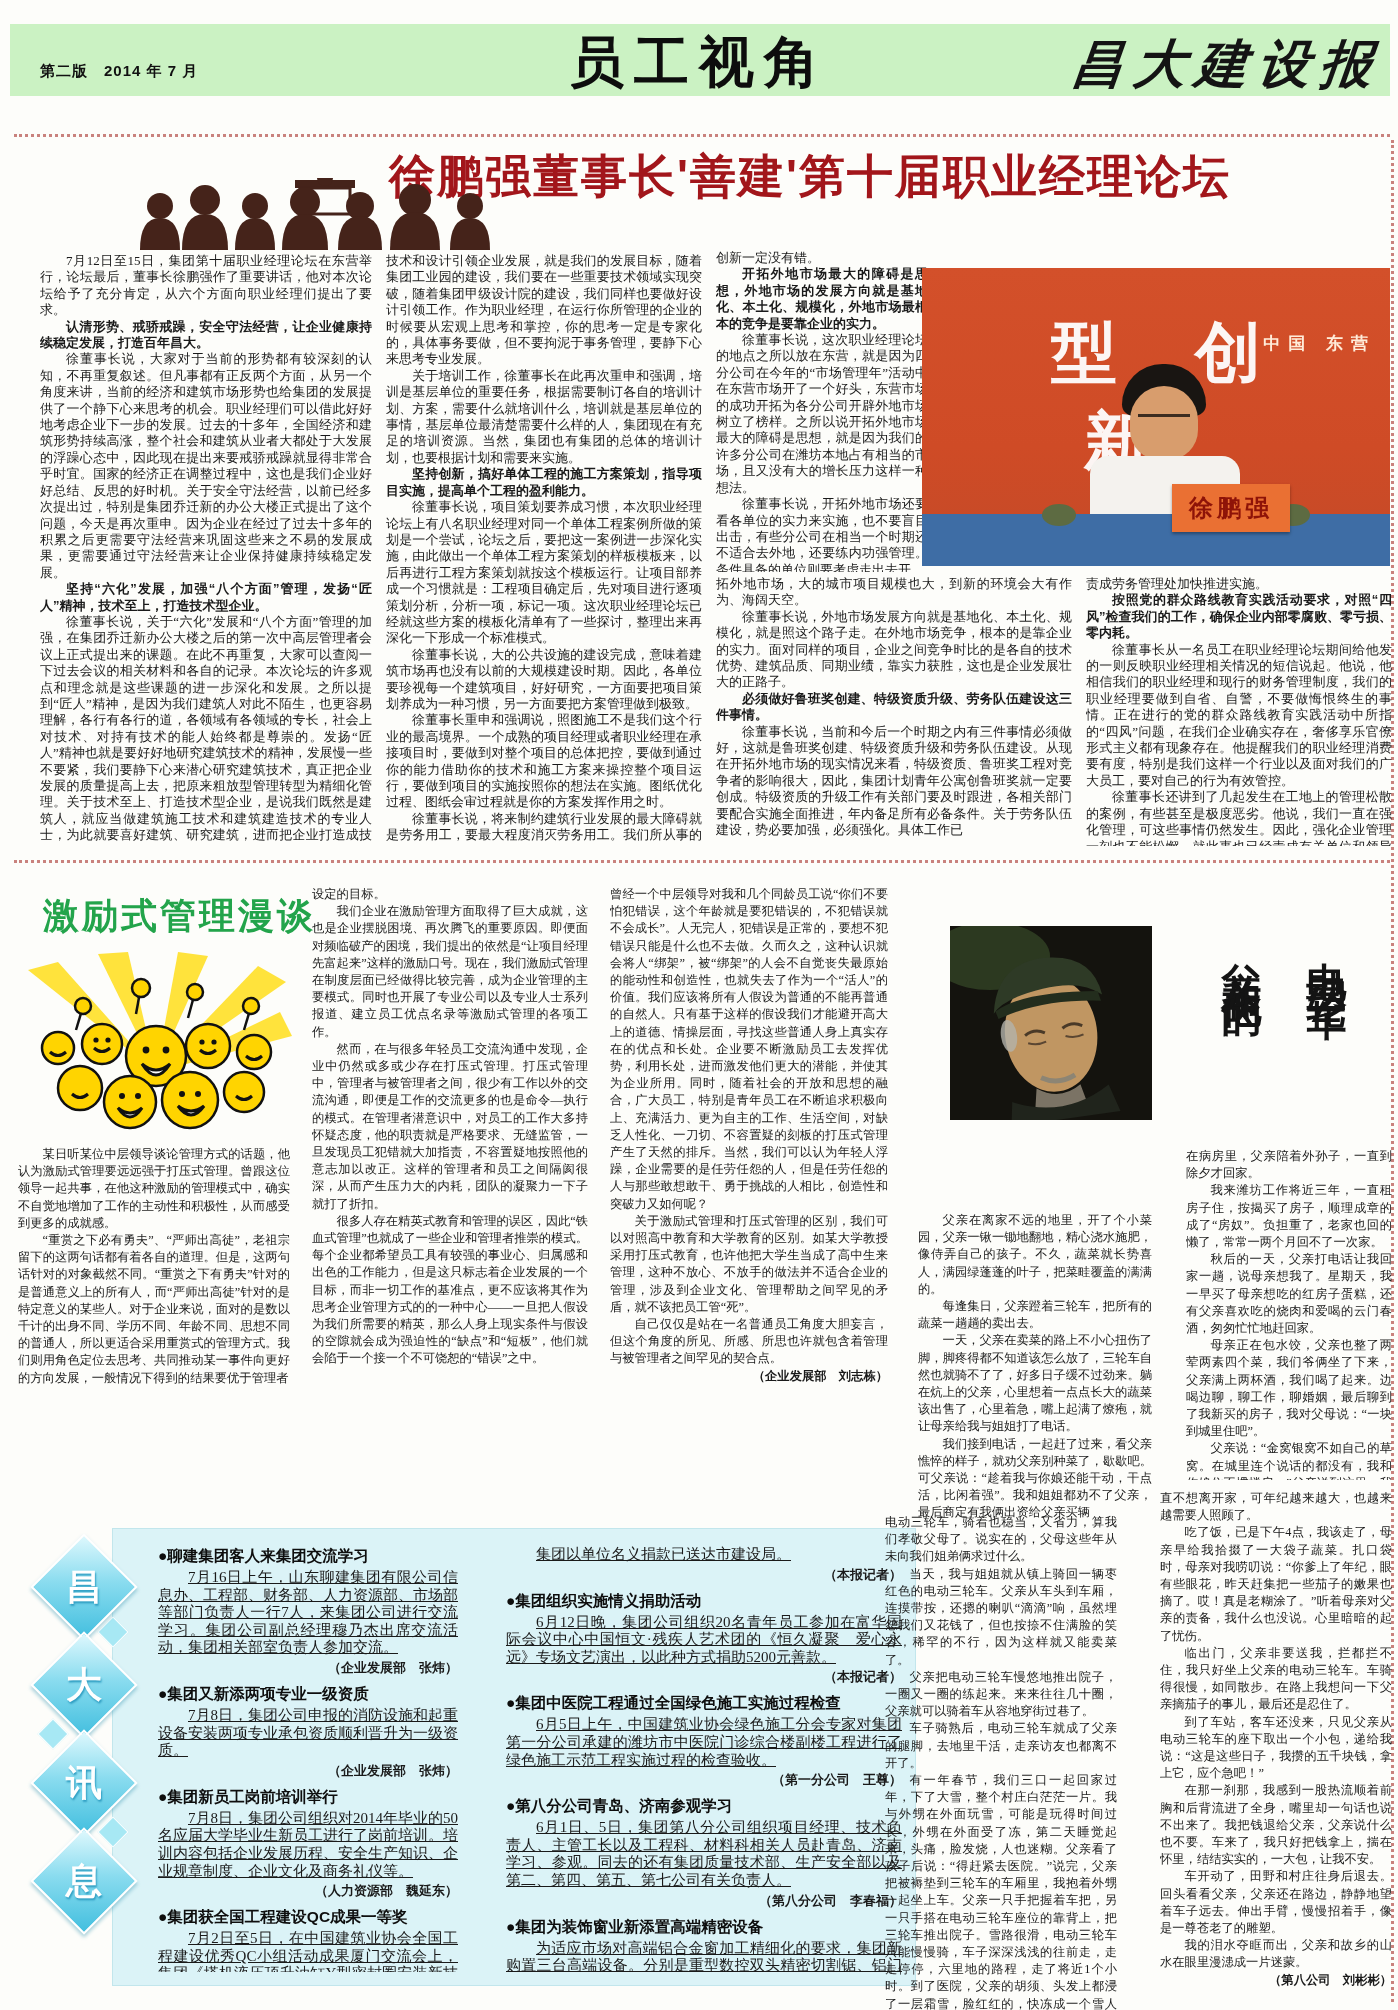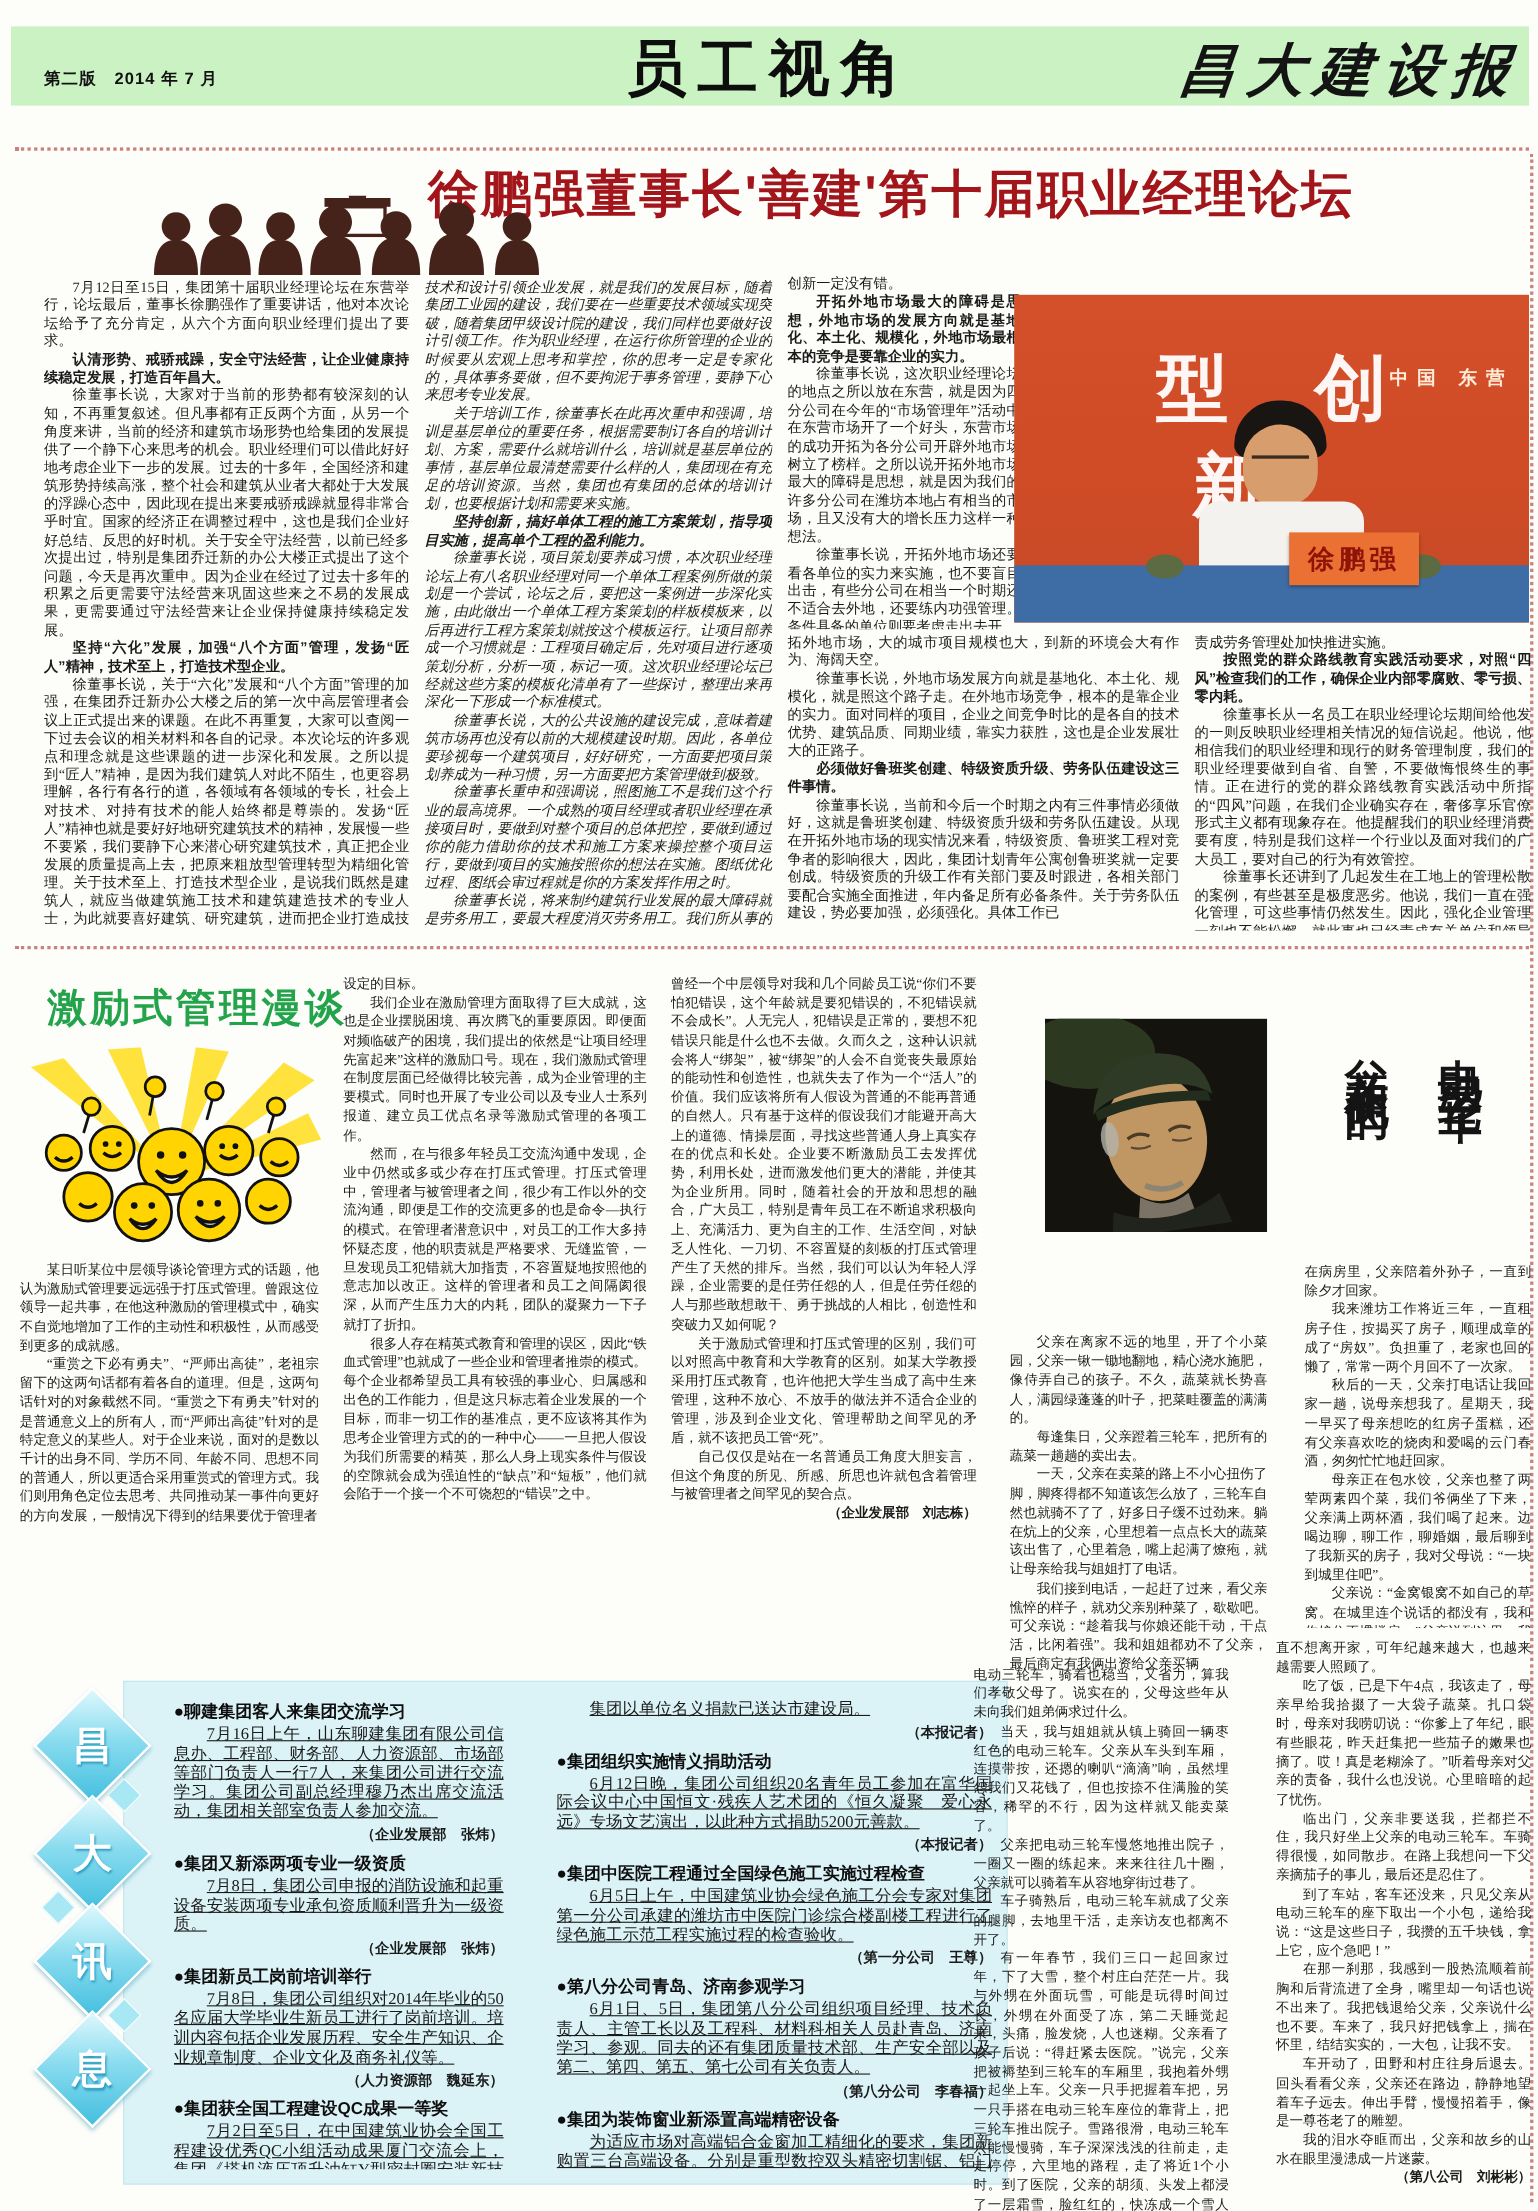--- a/index.html
+++ b/index.html
@@ -15,21 +15,21 @@
   .vdots{border-left:3px dotted #c9827d;width:0;}
   
   .headline{left:255px;top:146px;width:1110px;text-align:center;font:900 46px "Liberation Sans",sans-serif;color:#a2161b;letter-spacing:2px;white-space:nowrap;}
   
   .col{overflow:hidden;text-align:justify;}
   .art{font-size:13px;line-height:16.4px;}
   .mid{font-size:12.3px;line-height:17.2px;}
   .col p{margin:0;text-indent:2em;}
   .col p.b{font-weight:bold;font-family:"Liberation Sans",sans-serif;}
   .col p.ni{text-indent:0;}
-  .col p.r{text-align:right;text-indent:0;font-family:Liberation Mono, monospace;font-weight:bold;}
+  .col p.r{text-align:right;text-indent:0;font-family:Liberation Sans, sans-serif;font-weight:bold;}
   
   .photo{background:linear-gradient(180deg,#d3502a 0%,#cf4b26 60%,#c44a28 100%);overflow:hidden;}
   .photo .banner{position:absolute;left:0;top:40px;width:100%;text-align:center;color:#fff;
       font:bold 66px "DejaVu Serif",serif;letter-spacing:78px;text-indent:78px;opacity:.95;}
   .photo .corner{position:absolute;right:14px;top:64px;color:#ffecd9;font:bold 17px "Liberation Sans",sans-serif;letter-spacing:8px;}
   .photo .hair{position:absolute;left:200px;top:96px;width:84px;height:52px;background:#191512;border-radius:42px 42px 12px 12px;}
   .photo .face{position:absolute;left:208px;top:118px;width:68px;height:74px;background:#d89d6d;border-radius:34px 34px 30px 30px;}
   .photo .glasses{position:absolute;left:216px;top:146px;width:52px;height:10px;border-top:3px solid #3c2c20;}
   .photo .shirt{position:absolute;left:168px;top:188px;width:150px;height:62px;background:#f4f2ee;border-radius:18px 18px 0 0;}
   .photo .table{position:absolute;left:0;bottom:0;width:100%;height:52px;background:#3e6da5;}
@@ -87,21 +87,21 @@
   </g>
 </svg>
 
 <div class="abs col art" style="left:40px;top:253px;width:332px;height:592px;">
     <p>7月12日至15日，集团第十届职业经理论坛在东营举行，论坛最后，董事长徐鹏强作了重要讲话，他对本次论坛给予了充分肯定，从六个方面向职业经理们提出了要求。</p>
     <p class=" b">认清形势、戒骄戒躁，安全守法经营，让企业健康持续稳定发展，打造百年昌大。</p>
     <p>徐董事长说，大家对于当前的形势都有较深刻的认知，不再重复叙述。但凡事都有正反两个方面，从另一个角度来讲，当前的经济和建筑市场形势也给集团的发展提供了一个静下心来思考的机会。职业经理们可以借此好好地考虑企业下一步的发展。过去的十多年，全国经济和建筑形势持续高涨，整个社会和建筑从业者大都处于大发展的浮躁心态中，因此现在提出来要戒骄戒躁就显得非常合乎时宜。国家的经济正在调整过程中，这也是我们企业好好总结、反思的好时机。关于安全守法经营，以前已经多次提出过，特别是集团乔迁新的办公大楼正式提出了这个问题，今天是再次重申。因为企业在经过了过去十多年的积累之后更需要守法经营来巩固这些来之不易的发展成果，更需要通过守法经营来让企业保持健康持续稳定发展。</p>
     <p class=" b">坚持“六化”发展，加强“八个方面”管理，发扬“匠人”精神，技术至上，打造技术型企业。</p>
     <p>徐董事长说，关于“六化”发展和“八个方面”管理的加强，在集团乔迁新办公大楼之后的第一次中高层管理者会议上正式提出来的课题。在此不再重复，大家可以查阅一下过去会议的相关材料和各自的记录。本次论坛的许多观点和理念就是这些课题的进一步深化和发展。之所以提到“匠人”精神，是因为我们建筑人对此不陌生，也更容易理解，各行有各行的道，各领域有各领域的专长，社会上对技术、对持有技术的能人始终都是尊崇的。发扬“匠人”精神也就是要好好地研究建筑技术的精神，发展慢一些不要紧，我们要静下心来潜心研究建筑技术，真正把企业发展的质量提高上去，把原来粗放型管理转型为精细化管理。关于技术至上、打造技术型企业，是说我们既然是建筑人，就应当做建筑施工技术和建筑建造技术的专业人士，为此就要喜好建筑、研究建筑，进而把企业打造成技术型企业，让技术成为企业的核心竞争力。国内许多著名的建筑企业都有自己的技术竞争优势，他们的设计优势同样突出。以</p>
   </div>
-<div class="abs col art" style="left:386px;top:253px;width:316px;height:592px;font-style:italic;">
+<div class="abs col art" style="left:386px;top:253px;width:316px;height:592px;">
     <p class=" ni">技术和设计引领企业发展，就是我们的发展目标，随着集团工业园的建设，我们要在一些重要技术领域实现突破，随着集团甲级设计院的建设，我们同样也要做好设计引领工作。作为职业经理，在运行你所管理的企业的时候要从宏观上思考和掌控，你的思考一定是专家化的，具体事务要做，但不要拘泥于事务管理，要静下心来思考专业发展。</p>
     <p>关于培训工作，徐董事长在此再次重申和强调，培训是基层单位的重要任务，根据需要制订各自的培训计划、方案，需要什么就培训什么，培训就是基层单位的事情，基层单位最清楚需要什么样的人，集团现在有充足的培训资源。当然，集团也有集团的总体的培训计划，也要根据计划和需要来实施。</p>
     <p class=" b">坚持创新，搞好单体工程的施工方案策划，指导项目实施，提高单个工程的盈利能力。</p>
     <p>徐董事长说，项目策划要养成习惯，本次职业经理论坛上有八名职业经理对同一个单体工程案例所做的策划是一个尝试，论坛之后，要把这一案例进一步深化实施，由此做出一个单体工程方案策划的样板模板来，以后再进行工程方案策划就按这个模板运行。让项目部养成一个习惯就是：工程项目确定后，先对项目进行逐项策划分析，分析一项，标记一项。这次职业经理论坛已经就这些方案的模板化清单有了一些探讨，整理出来再深化一下形成一个标准模式。</p>
     <p>徐董事长说，大的公共设施的建设完成，意味着建筑市场再也没有以前的大规模建设时期。因此，各单位要珍视每一个建筑项目，好好研究，一方面要把项目策划养成为一种习惯，另一方面要把方案管理做到极致。</p>
     <p>徐董事长重申和强调说，照图施工不是我们这个行业的最高境界。一个成熟的项目经理或者职业经理在承接项目时，要做到对整个项目的总体把控，要做到通过你的能力借助你的技术和施工方案来操控整个项目运行，要做到项目的实施按照你的想法在实施。图纸优化过程、图纸会审过程就是你的方案发挥作用之时。</p>
     <p>徐董事长说，将来制约建筑行业发展的最大障碍就是劳务用工，要最大程度消灭劳务用工。我们所从事的改革创新一定是想办法减少和消灭劳务用工，同样能够减少和消灭劳务用工的改革创新才最前景。按照这个方向去研究</p>
   </div>
 <div class="abs col art" style="left:716px;top:250px;width:212px;height:322px;">
     <p class=" ni">创新一定没有错。</p>

